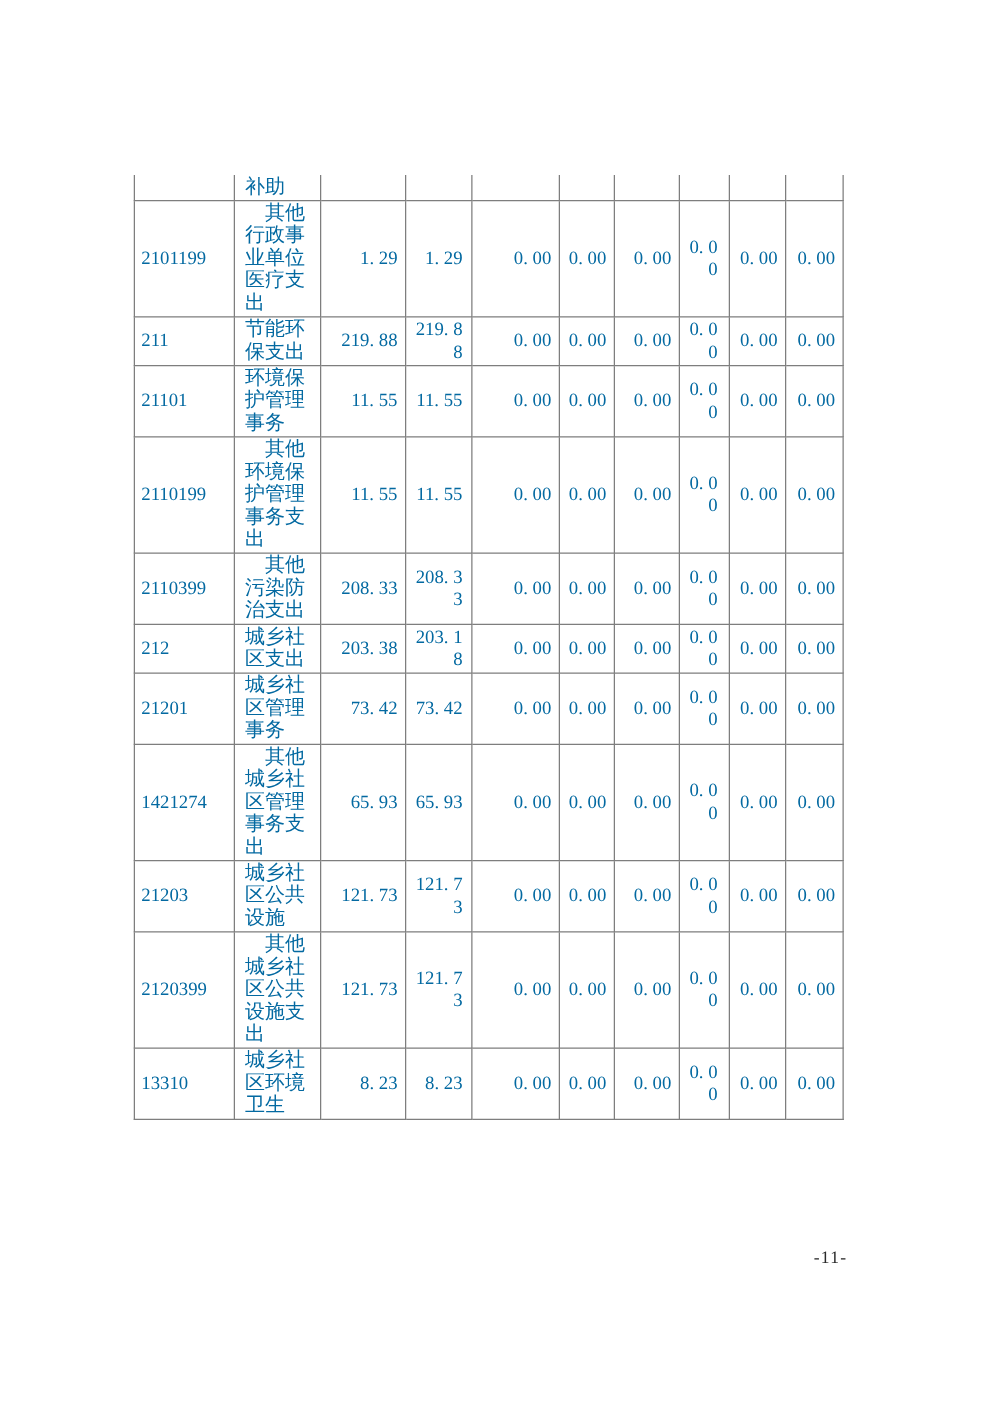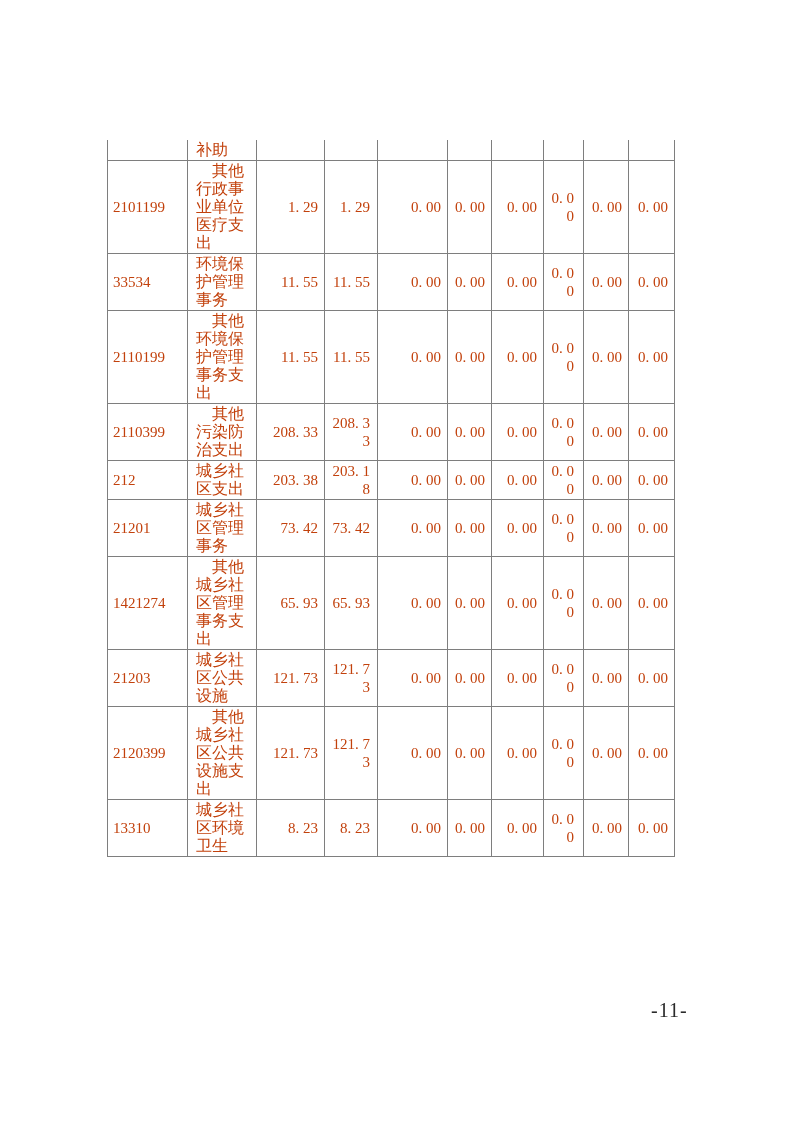--- a/index.html
+++ b/index.html
@@ -17,21 +17,21 @@
   }
   .sheet {
     position: absolute;
     left: 107px;
     top: 140px;
   }
   table.budget {
     border-collapse: collapse;
     table-layout: fixed;
     width: 567px;
-    color: #c2410c;
+    color: #0369a1;
   }
   table.budget td {
     border: 1px solid #7e7e7e;
     vertical-align: middle;
     padding-top: 1px;
     padding-bottom: 1px;
     line-height: 18px;
     overflow: hidden;
   }
   
@@ -61,21 +61,21 @@
     padding-left: 2px;
     padding-right: 6px;
     white-space: pre-line;
   }
   td.num.c1 { padding-right: 7px; }
   td.num.c5 { padding-right: 9px; }
   .page-number {
     position: absolute;
     left: 651px;
     top: 999px;
-    font-size: 20px;
+    font-size: 14px;
     letter-spacing: 1px;
     color: #2a2a2a;
   }
 </style>
 </head>
 <body>
 
 <div class="sheet">
   <table class="budget">
     <colgroup>
@@ -114,21 +114,36 @@
           <td class="num c1">1. 29</td>
           <td class="num c2">0. 00</td>
           <td class="num c3">0. 00</td>
           <td class="num c4">0. 00</td>
           <td class="num c5">0. 0
 0</td>
           <td class="num c6">0. 00</td>
           <td class="num c7">0. 00</td>
         </tr>
         <tr>
-          <td class="code">33534</td>
+          <td class="code">211</td>
+          <td class="name">节能环
+保支出</td>
+          <td class="num c0">219. 88</td>
+          <td class="num c1">219. 8
+8</td>
+          <td class="num c2">0. 00</td>
+          <td class="num c3">0. 00</td>
+          <td class="num c4">0. 00</td>
+          <td class="num c5">0. 0
+0</td>
+          <td class="num c6">0. 00</td>
+          <td class="num c7">0. 00</td>
+        </tr>
+        <tr>
+          <td class="code">21101</td>
           <td class="name">环境保
 护管理
 事务</td>
           <td class="num c0">11. 55</td>
           <td class="num c1">11. 55</td>
           <td class="num c2">0. 00</td>
           <td class="num c3">0. 00</td>
           <td class="num c4">0. 00</td>
           <td class="num c5">0. 0
 0</td>

